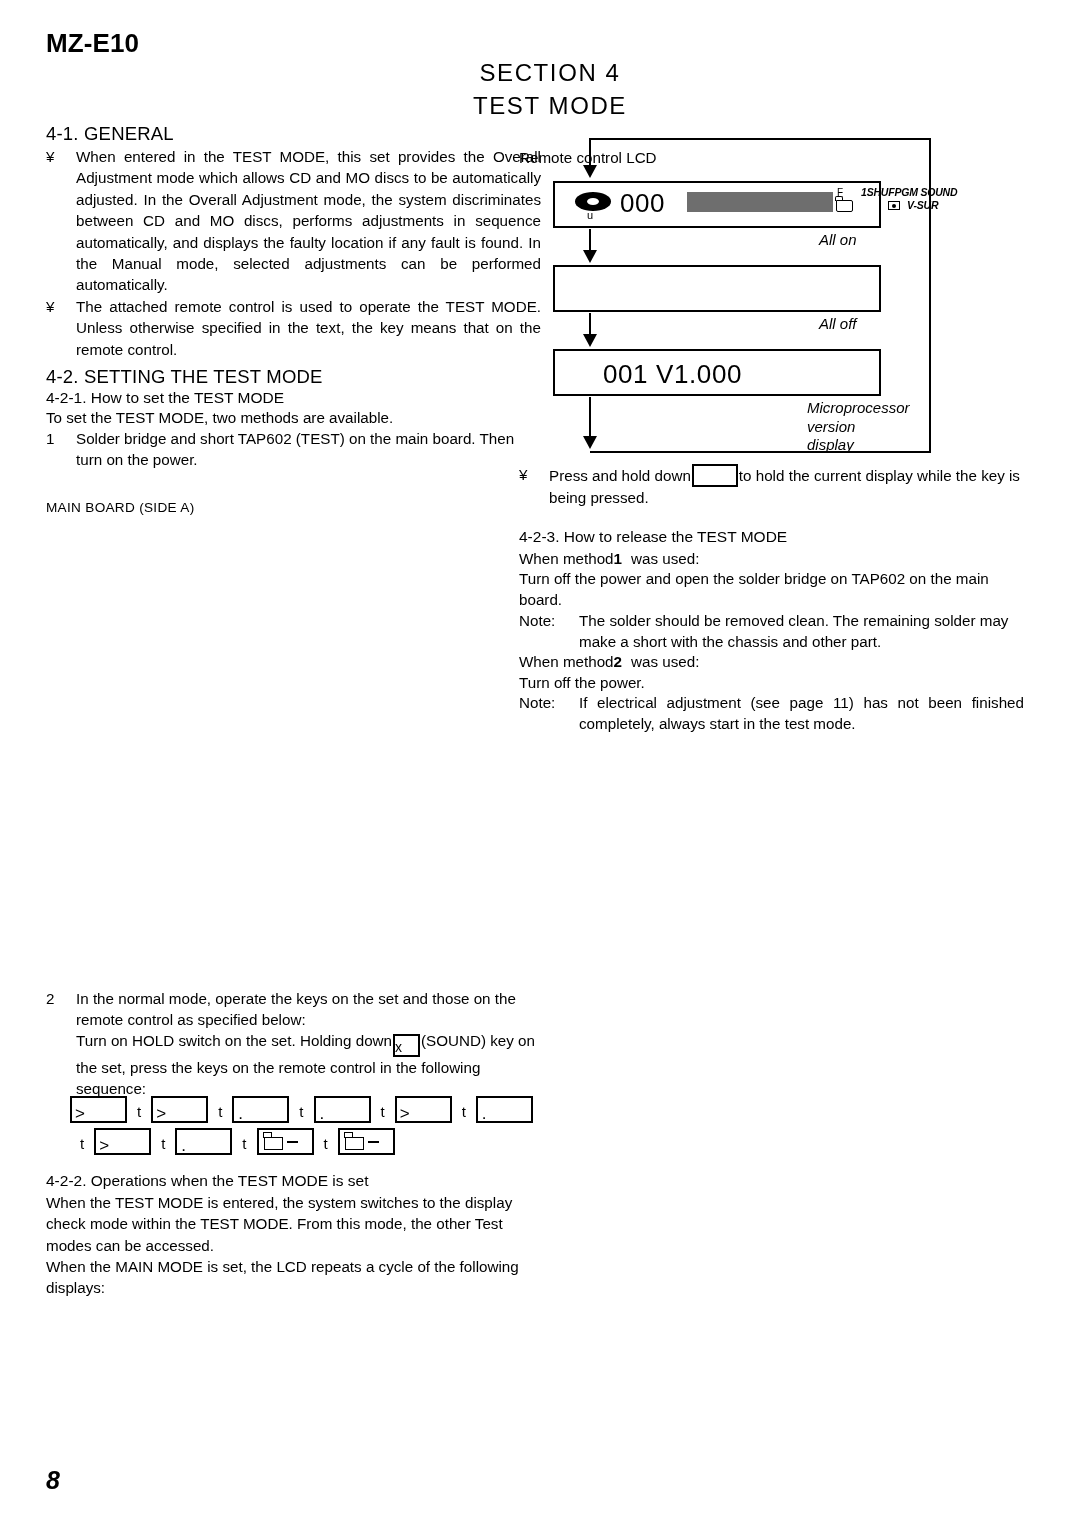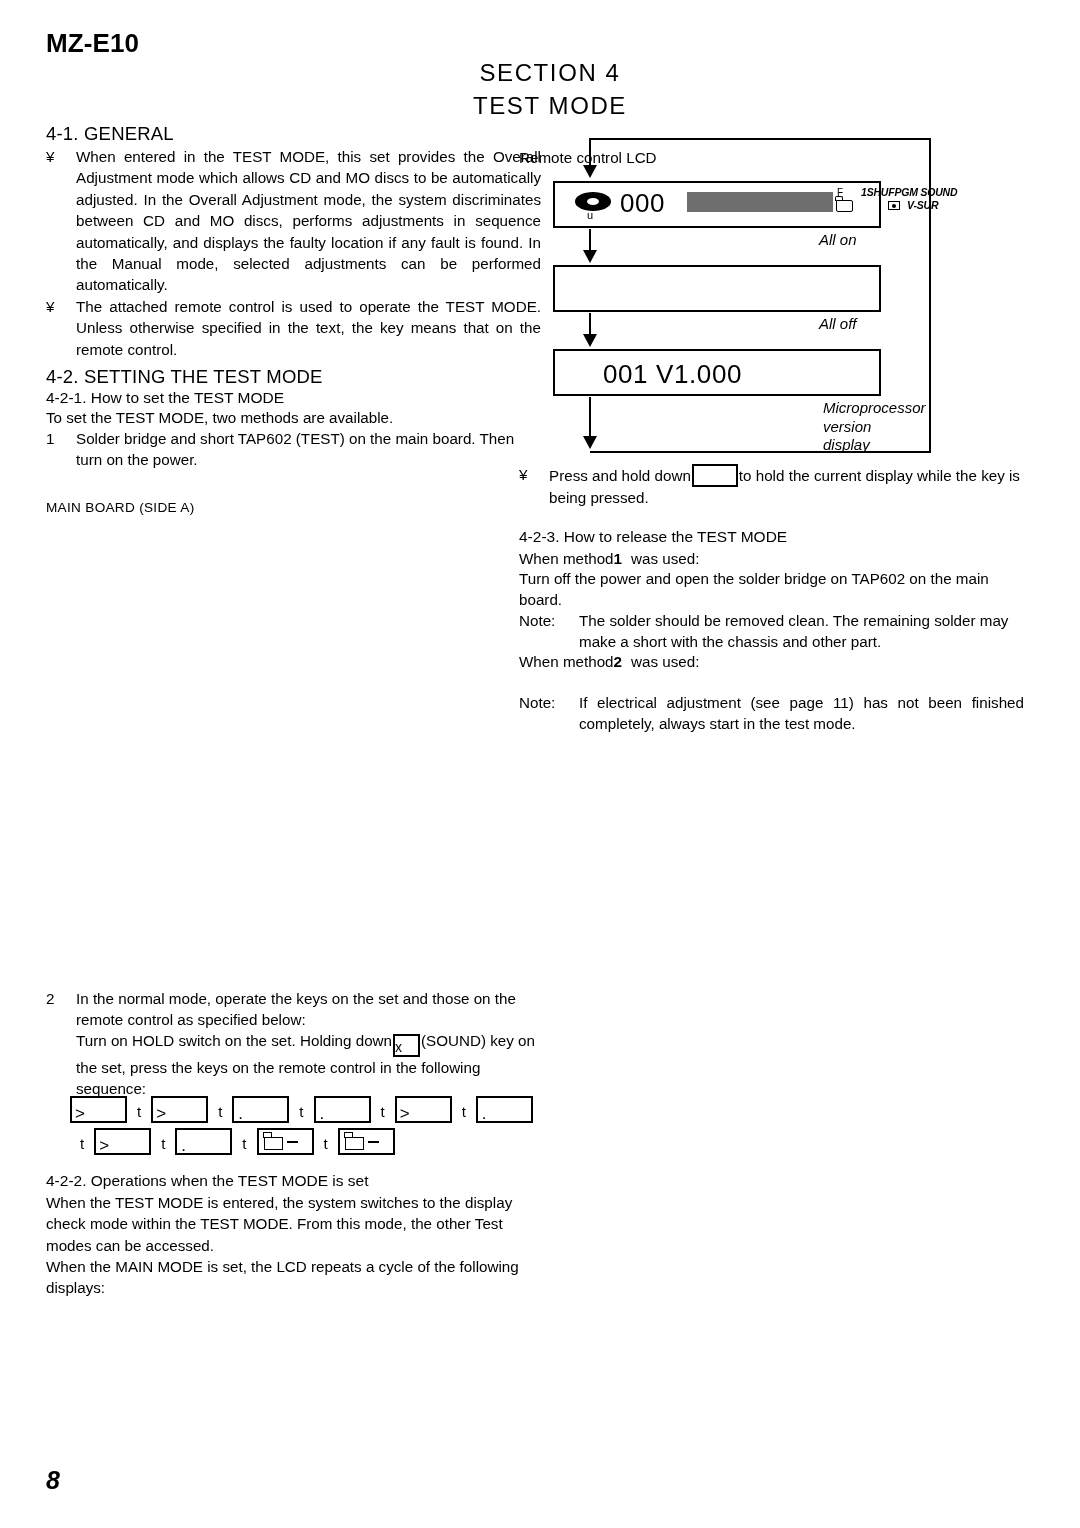--- a/index.html
+++ b/index.html
@@ -234,21 +234,21 @@
 
     <div class="sidelabel" style="left:300px;top:190px;">All off</div>
 
     <div class="vline" style="left:70px;top:188px;height:24px;"></div>
     <div class="arrowhead" style="left:64px;top:209px;"></div>
 
     <div class="fbox" style="left:34px;top:224px;width:328px;height:47px;">
       <span class="lcd-ver">001  V1.000</span>
     </div>
 
-    <div class="sidelabel" style="left:288px;top:274px;margin-left:16px;">
+    <div class="sidelabel" style="left:288px;top:274px;">
       <div>Microprocessor</div>
       <div>version</div>
       <div>display</div>
     </div>
 
     <div class="vline" style="left:70px;top:272px;height:42px;"></div>
     <div class="arrowhead" style="left:64px;top:311px;"></div>
   </div>
 
   <div class="rcol" style="top:464px;">
@@ -270,20 +270,21 @@
     <div class="note">
       <span class="nlabel">Note:</span>
       <span>The solder should be removed clean. The remaining solder may make a short with the chassis and other part.</span>
     </div>
   </div>
 
   <div class="rcol body" style="top:651px;">
     <span>When method</span><span style="font-weight:bold;padding:0 9px 0 0;">2</span><span>was used:</span>
   </div>
 
+  <div class="rcol body" style="top:672px;">Turn off the power.</div>
 
   <div class="rcol body just" style="top:692px;">
     <div class="note">
       <span class="nlabel">Note:</span>
       <span>If electrical adjustment (see page 11) has not been finished completely, always start in the test mode.</span>
     </div>
   </div>
 
 
   <div id="page-number">8</div>

